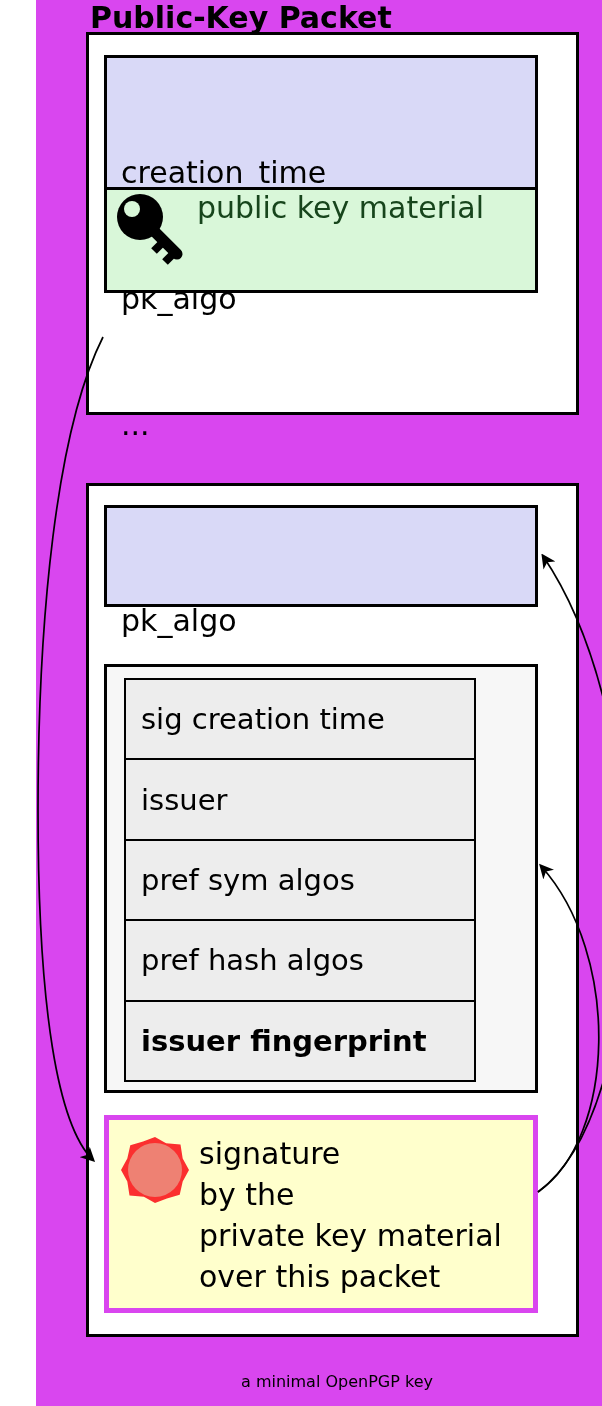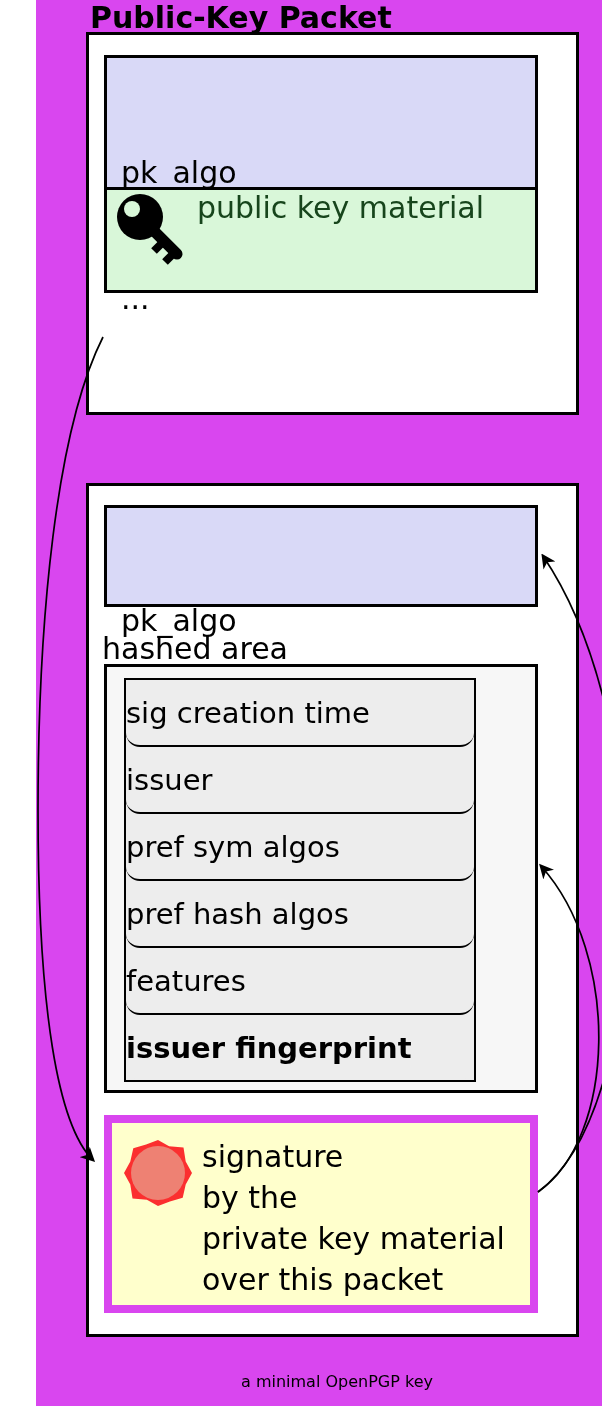--- a/index.html
+++ b/index.html
@@ -16,39 +16,40 @@
   .green-label{color:#17451c;font-size:30px;margin-left:14px;white-space:nowrap;}
   .section-label{font-size:30px;line-height:32px;white-space:nowrap;}
   .hashed-box{border:3px solid #000;background:#f7f7f7;}
   .subpkt-table{
     border:2px solid #000;background:#ededed;
     display:flex;flex-direction:column;
   }
   .subpkt-row{
     flex:1;display:flex;align-items:center;
     border-bottom:2px solid #000;background:#ededed;
-    font-size:29px;white-space:nowrap;border-radius:14px;
+    font-size:29px;padding-left:15px;white-space:nowrap;
   }
   .subpkt-row:last-child{border-bottom:none;font-weight:bold;}
-  .sig-box{border:8px solid #d946ef;background:#ffffcc;padding-left:18px;}
+  .sig-box{border:5px solid #d946ef;background:#ffffcc;padding-left:18px;}
   .sig-text{font-size:30px;line-height:41px;white-space:nowrap;}
   .caption{font-size:16px;text-align:center;width:602px;}
   .arrow-layer{pointer-events:none;}
 </style>
 </head>
 <body>
 
 <div class="canvas">
 
   <div class="abs pkt-title" style="left:54px;top:1px;">Public-Key Packet</div>
 
   <div class="abs outer-box" style="left:50px;top:32px;width:493px;height:383px;"></div>
 
   <div class="abs field-box" style="left:68px;top:55px;width:434px;height:135px;">
     <div class="field-text" style="margin:10px 0 0 14px;">
+      <div>creation_time</div>
       <div>pk_algo</div>
       <div>...</div>
     </div>
   </div>
 
   <div class="abs green-box" style="left:68px;top:187px;width:434px;height:106px;">
     <svg width="68" height="82" viewBox="0 0 68 82" style="margin-left:8px;flex:none;">
       <circle cx="25" cy="27" r="23" fill="#000"></circle>
       <circle cx="17" cy="19" r="8" fill="#d9f7d9"></circle>
       <line x1="37" y1="39" x2="62" y2="64" stroke="#000" stroke-width="11" stroke-linecap="round"></line>
@@ -61,30 +62,28 @@
 
   <div class="abs outer-box" style="left:50px;top:483px;width:493px;height:854px;"></div>
 
   <div class="abs field-box" style="left:68px;top:505px;width:434px;height:102px;">
     <div class="field-text" style="margin:8px 0 0 14px;">
       <div>pk_algo</div>
       <div>hash_algo</div>
     </div>
   </div>
 
-  <div class="abs section-label" style="left:66px;top:633px;">hashed area</div>
 
   <div class="abs hashed-box" style="left:68px;top:664px;width:434px;height:429px;"></div>
 
   <div class="abs subpkt-table" style="left:88px;top:678px;width:352px;height:404px;">
     <div class="subpkt-row">sig creation time</div>
     <div class="subpkt-row">issuer</div>
     <div class="subpkt-row">pref sym algos</div>
     <div class="subpkt-row">pref hash algos</div>
-    <div class="subpkt-row">features</div>
     <div class="subpkt-row">issuer fingerprint</div>
   </div>
 
   <div class="abs sig-box" style="left:68px;top:1115px;width:434px;height:198px;">
     <svg width="76" height="80" viewBox="0 0 76 80" style="position:absolute;left:8px;top:10px;">
       <path fill="#fb2f2f" d="M72,40 L65.7,28.5 L63.5,14.5 L49.1,13.2 L38,7
                L26.1,11.4 L13.3,15.3 L10.3,28.5 L4,40 L10.3,51.5 L12.5,65.5
                L26.9,66.8 L38,73 L49.9,68.6 L62.7,64.7 L65.7,51.5 Z"></path>
       <circle cx="38" cy="40" r="27" fill="#ee8173"></circle>
     </svg>

